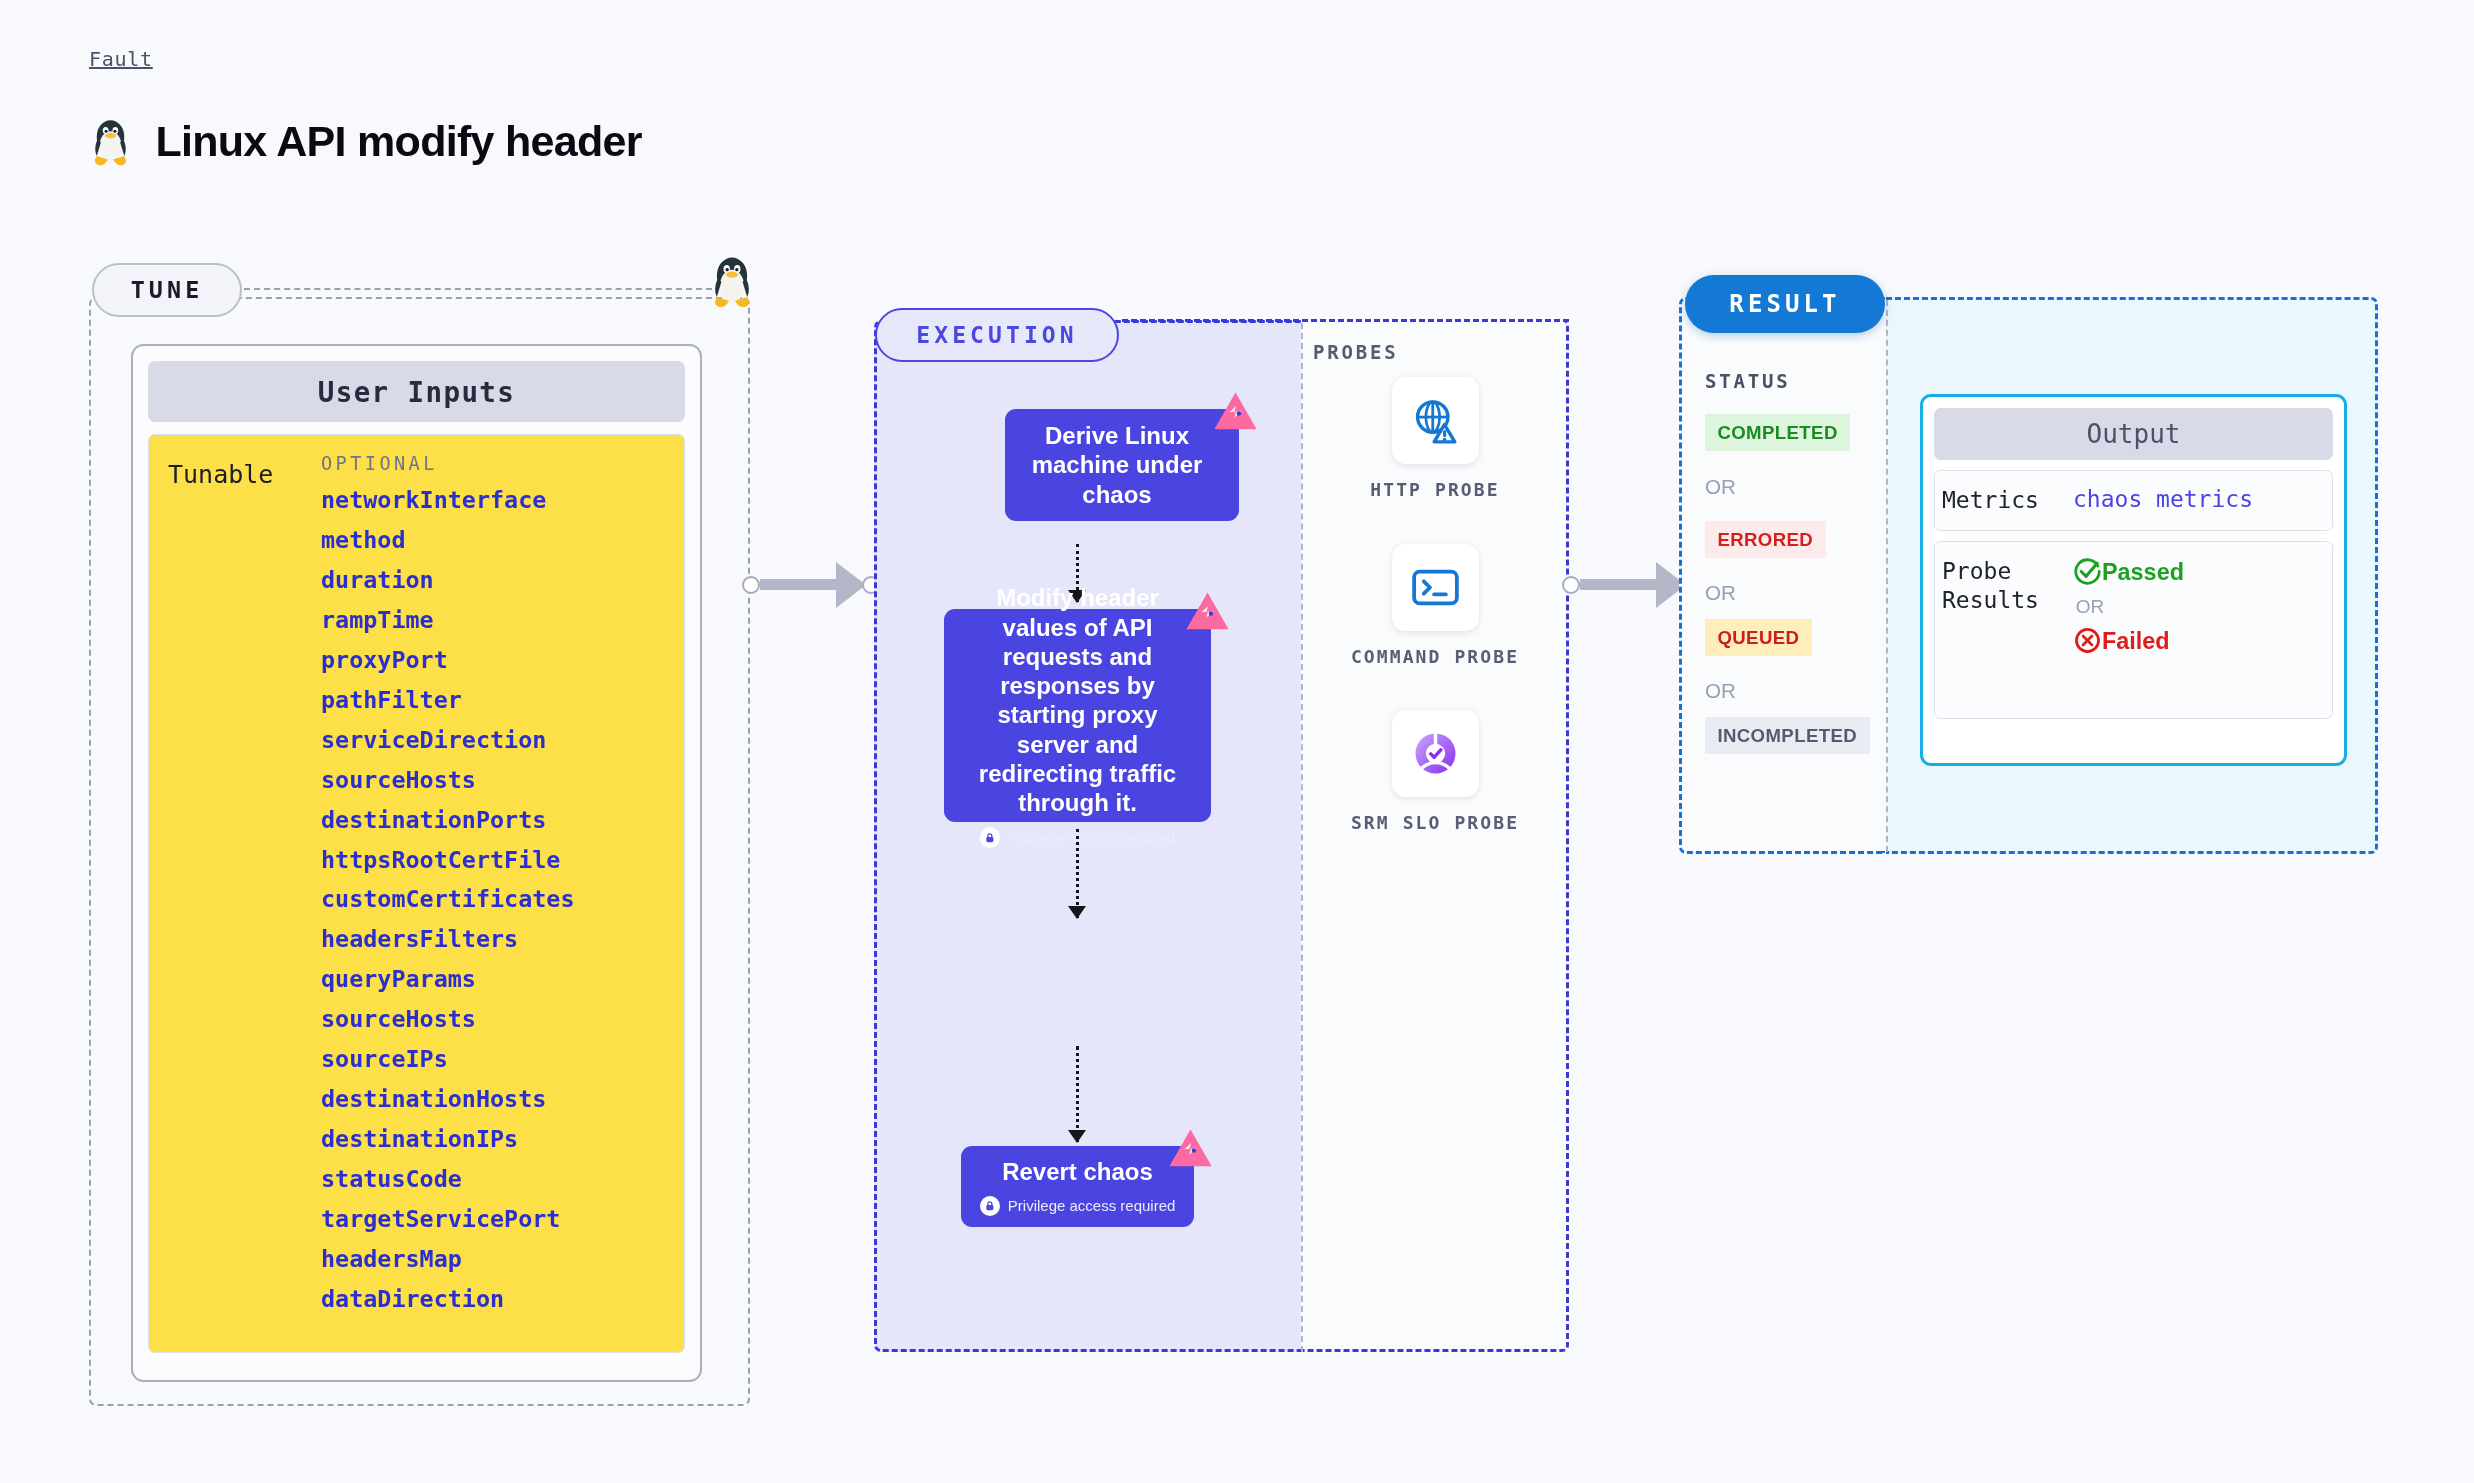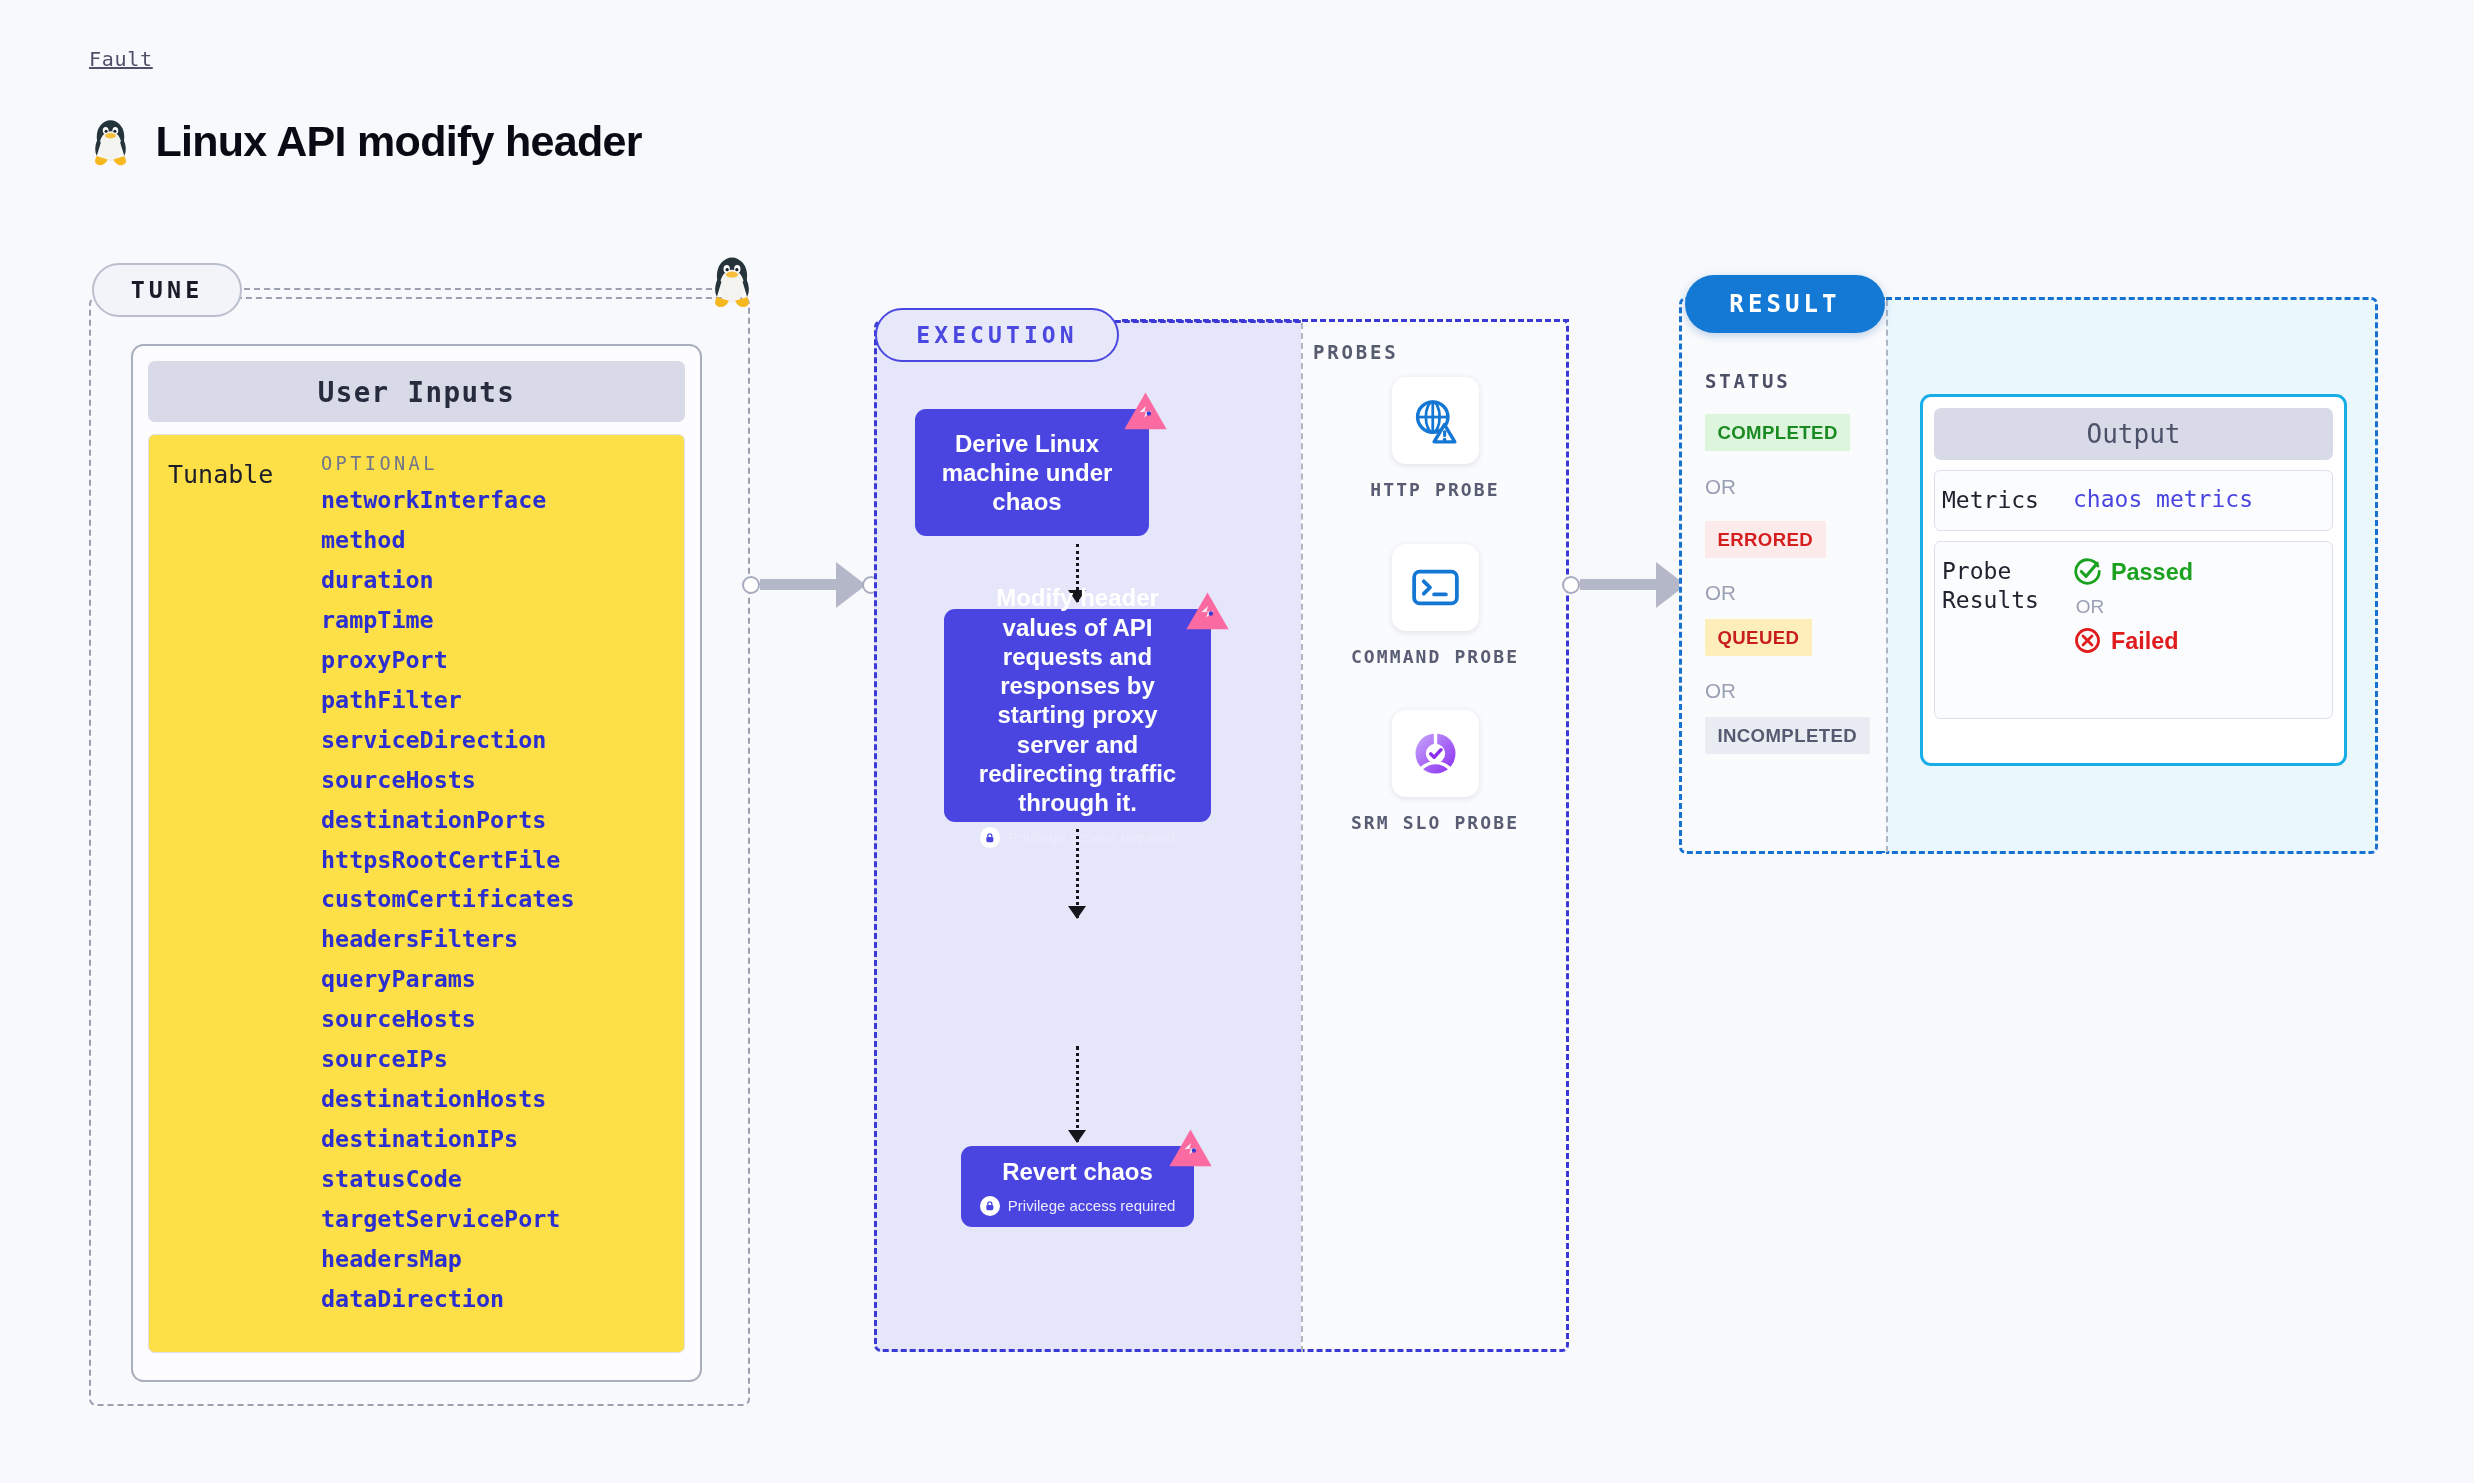--- a/index.html
+++ b/index.html
@@ -243,21 +243,21 @@
     background: #fbfcfe; display: flex; align-items: flex-start; padding: 15px 7px;
   }
   .out-key {
     width: 131px; font-family: "DejaVu Sans Mono", monospace;
     font-size: 23px; color: #20222e; line-height: 1.28;
   }
   .out-val-metrics {
     font-family: "DejaVu Sans Mono", monospace; font-size: 23px; color: #4a45e0;
     cursor: pointer;
   }
-  .pr-line { display: flex; align-items: center; gap: 9px; }
+  .pr-line { display: flex; align-items: center; gap: 0; }
   .pr-text { font-size: 23.4px; font-weight: 700; }
   .pr-or { font-size: 19px; color: #9aa0b4; margin: 8.3px 0 8.3px 2.8px; }
 </style>
 </head>
 <body>
 
 <div class="canvas">
 
   <div class="hdr-kicker">Fault</div>
   <div class="hdr-title-row">
@@ -337,21 +337,21 @@
     <span class="conn-dot"></span>
   </div>
 
   <div id="exec-panel" class="dpanel"></div>
   <div id="probes-panel" class="dpanel"></div>
   <div id="probes-inner-divider"></div>
   <div id="exec-dash-top"></div>
   <div id="exec-pill" class="pill">EXECUTION</div>
   <div id="probes-label">PROBES</div>
 
-  <div class="node" style="left:915px; top:409px; width:234px; height:127px;padding-left:8px;">
+  <div class="node" style="left:1005px; top:409px; width:234px; height:112px;padding-left:8px;">
     <span class="badge-corner">
       <svg width="45" height="41" viewBox="0 0 66 60">
         <path d="M33 2 L64 56 H2 Z" fill="#fb6aa0"></path>
         <path d="M24 31 l10 -9 l-3 9 l11 -2 l-11 10 l3 -9 z" fill="#f2f2f7"></path>
         <circle cx="38" cy="33" r="3.2" fill="#3b39d6"></circle>
       </svg>
     </span>
     <span class="node-title">Derive Linux machine under chaos</span>
   </div>
 

